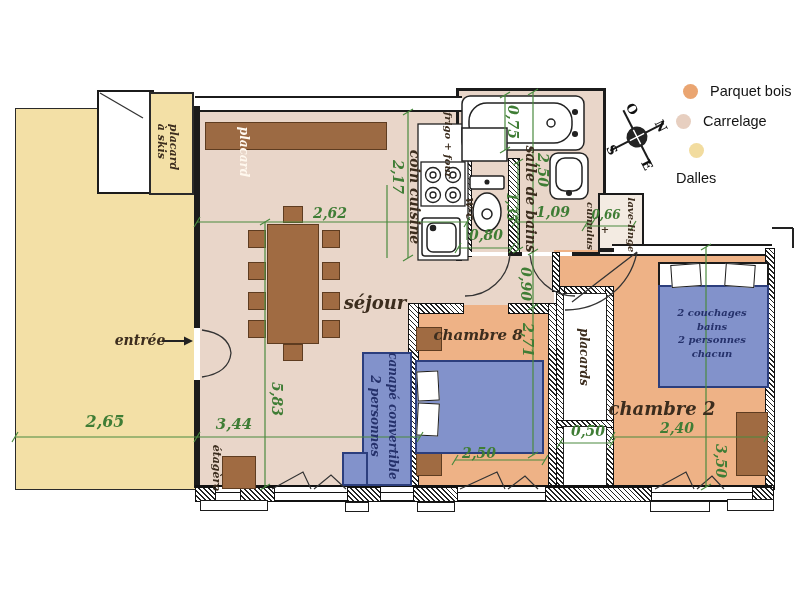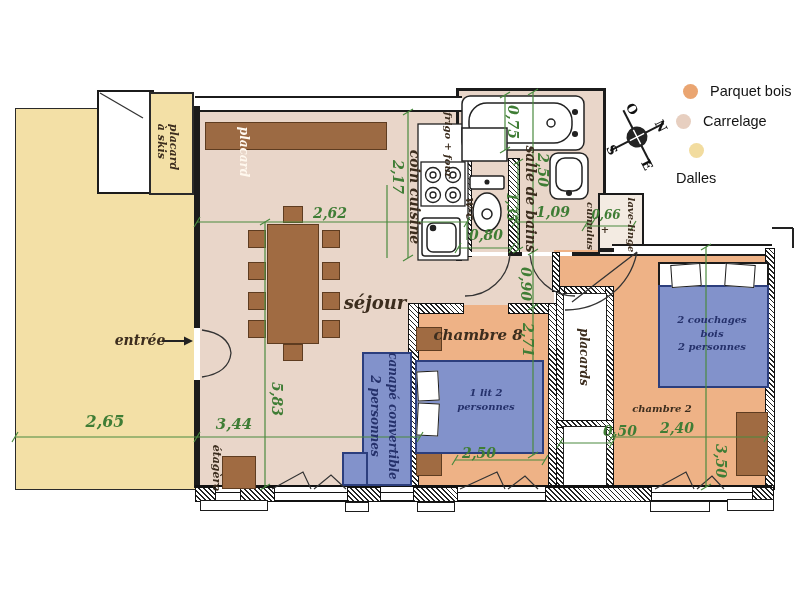--- a/index.html
+++ b/index.html
@@ -229,61 +229,58 @@
     </g>
   </svg>
 
   <div class="lbl s14" style="left:140px;top:340px;text-align:center;">entrée</div>
   <div class="lbl" style="left:375px;top:303px;font-size:18px;">séjour</div>
   <div class="lbl rot s14" style="left:415px;top:197px;">coin cuisine</div>
   <div class="lbl rot s10" style="left:448px;top:145px;">frigo + four</div>
   <div class="lbl rot s12" style="left:470px;top:209px;">w-c</div>
   <div class="lbl rot s14" style="left:531px;top:199px;">salle de bains</div>
   <div class="lbl s14" style="left:478px;top:336px;font-size:15px;">chambre 8</div>
-  <div class="lbl s14" style="left:662px;top:409px;font-size:10px;">chambre 2</div>
+  <div class="lbl s14" style="left:662px;top:409px;font-size:18px;">chambre 2</div>
   <div class="lbl rot s12" style="left:244px;top:152px;color:#fff8ee;">placard</div>
   <div class="lbl rot s11" style="left:167px;top:147px;">
     <div>placard</div>
     <div>à skis</div>
   </div>
   <div class="lbl rot s12" style="left:584px;top:357px;">placards</div>
   <div class="lbl rot s11" style="left:216px;top:468px;">étagère</div>
   <div class="lbl rot s10" style="left:631px;top:225px;">lave-linge</div>
   <div class="lbl s10" style="left:605px;top:230px;">+</div>
   <div class="lbl rot s10" style="left:590px;top:226px;">cumulus</div>
 
-  <div class="navy" style="left:486px;top:399px;">
-    <div>1 lit 2</div>
-    <div>personnes</div>
-  </div>
   <div class="navy rot" style="left:384px;top:416px;">
     <div>canapé convertible</div>
     <div>2 personnes</div>
   </div>
   <div class="navy" style="left:712px;top:333px;">
     <div>2 couchages</div>
-    <div>bois</div>
+    <div>bains</div>
     <div>2 personnes</div>
+    <div>chacun</div>
   </div>
 
   <div class="dim" style="left:330px;top:213px;">2,62</div>
   <div class="dim rot" style="left:398px;top:177px;">2,17</div>
   <div class="dim rot" style="left:277px;top:399px;">5,83</div>
   <div class="dim" style="left:105px;top:421px;font-size:16px;">2,65</div>
   <div class="dim" style="left:234px;top:424px;font-size:15px;">3,44</div>
   <div class="dim rot" style="left:513px;top:122px;">0,75</div>
   <div class="dim rot" style="left:543px;top:170px;">2,50</div>
   <div class="dim rot" style="left:511px;top:207px;font-size:12px;">1,35</div>
   <div class="dim" style="left:486px;top:235px;">0,80</div>
   <div class="dim" style="left:553px;top:212px;">1,09</div>
   <div class="dim" style="left:606px;top:215px;font-size:12px;">0,66</div>
   <div class="dim rot" style="left:526px;top:284px;">0,90</div>
   <div class="dim rot" style="left:528px;top:340px;">2,71</div>
   <div class="dim" style="left:479px;top:453px;">2,50</div>
-  <div class="dim" style="left:620px;top:431px;">0,50</div>
+  <div class="dim" style="left:588px;top:431px;">0,50</div>
   <div class="dim" style="left:677px;top:428px;">2,40</div>
   <div class="dim rot" style="left:721px;top:461px;">3,50</div>
 
   <div class="cletter" style="left:632px;top:109px;">O</div>
   <div class="cletter" style="left:661px;top:126px;">N</div>
   <div class="cletter" style="left:612px;top:150px;">S</div>
   <div class="cletter" style="left:647px;top:165px;">E</div>
 
   <div class="legend-row" style="left:676px;top:83px;margin-left:7px;">
     <div class="legend-dot" style="background:#eaa571;"></div>

